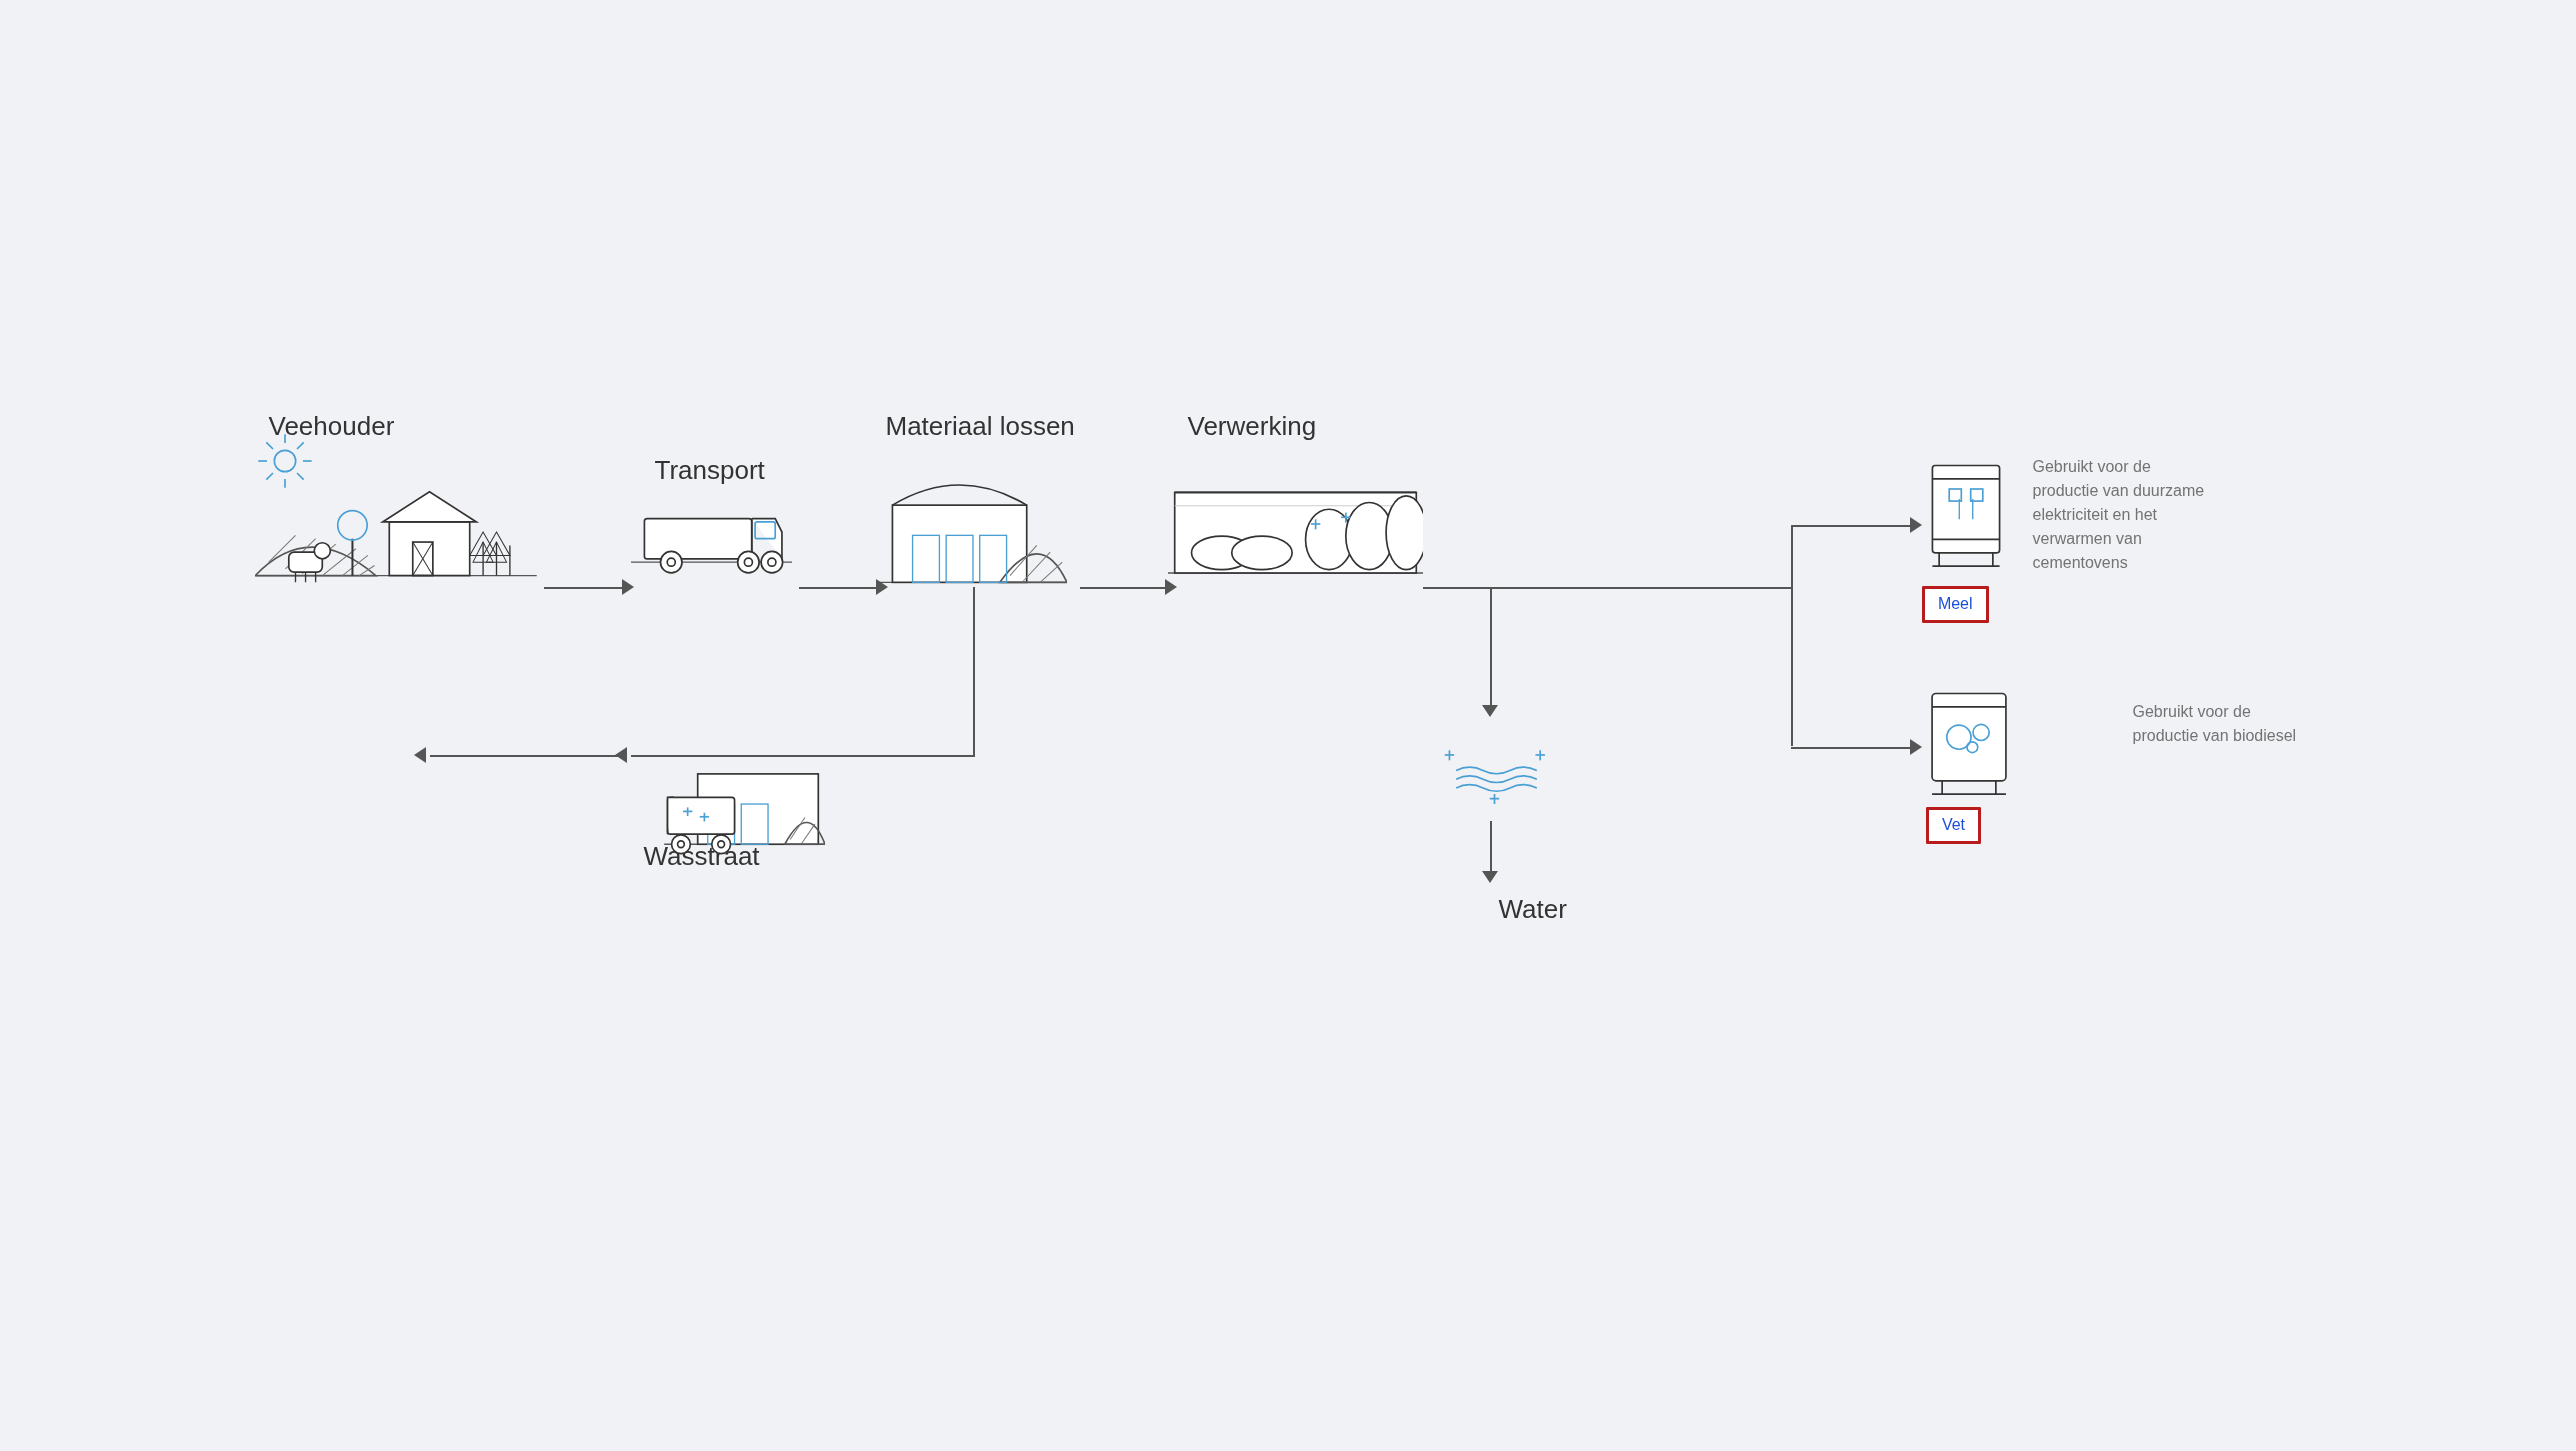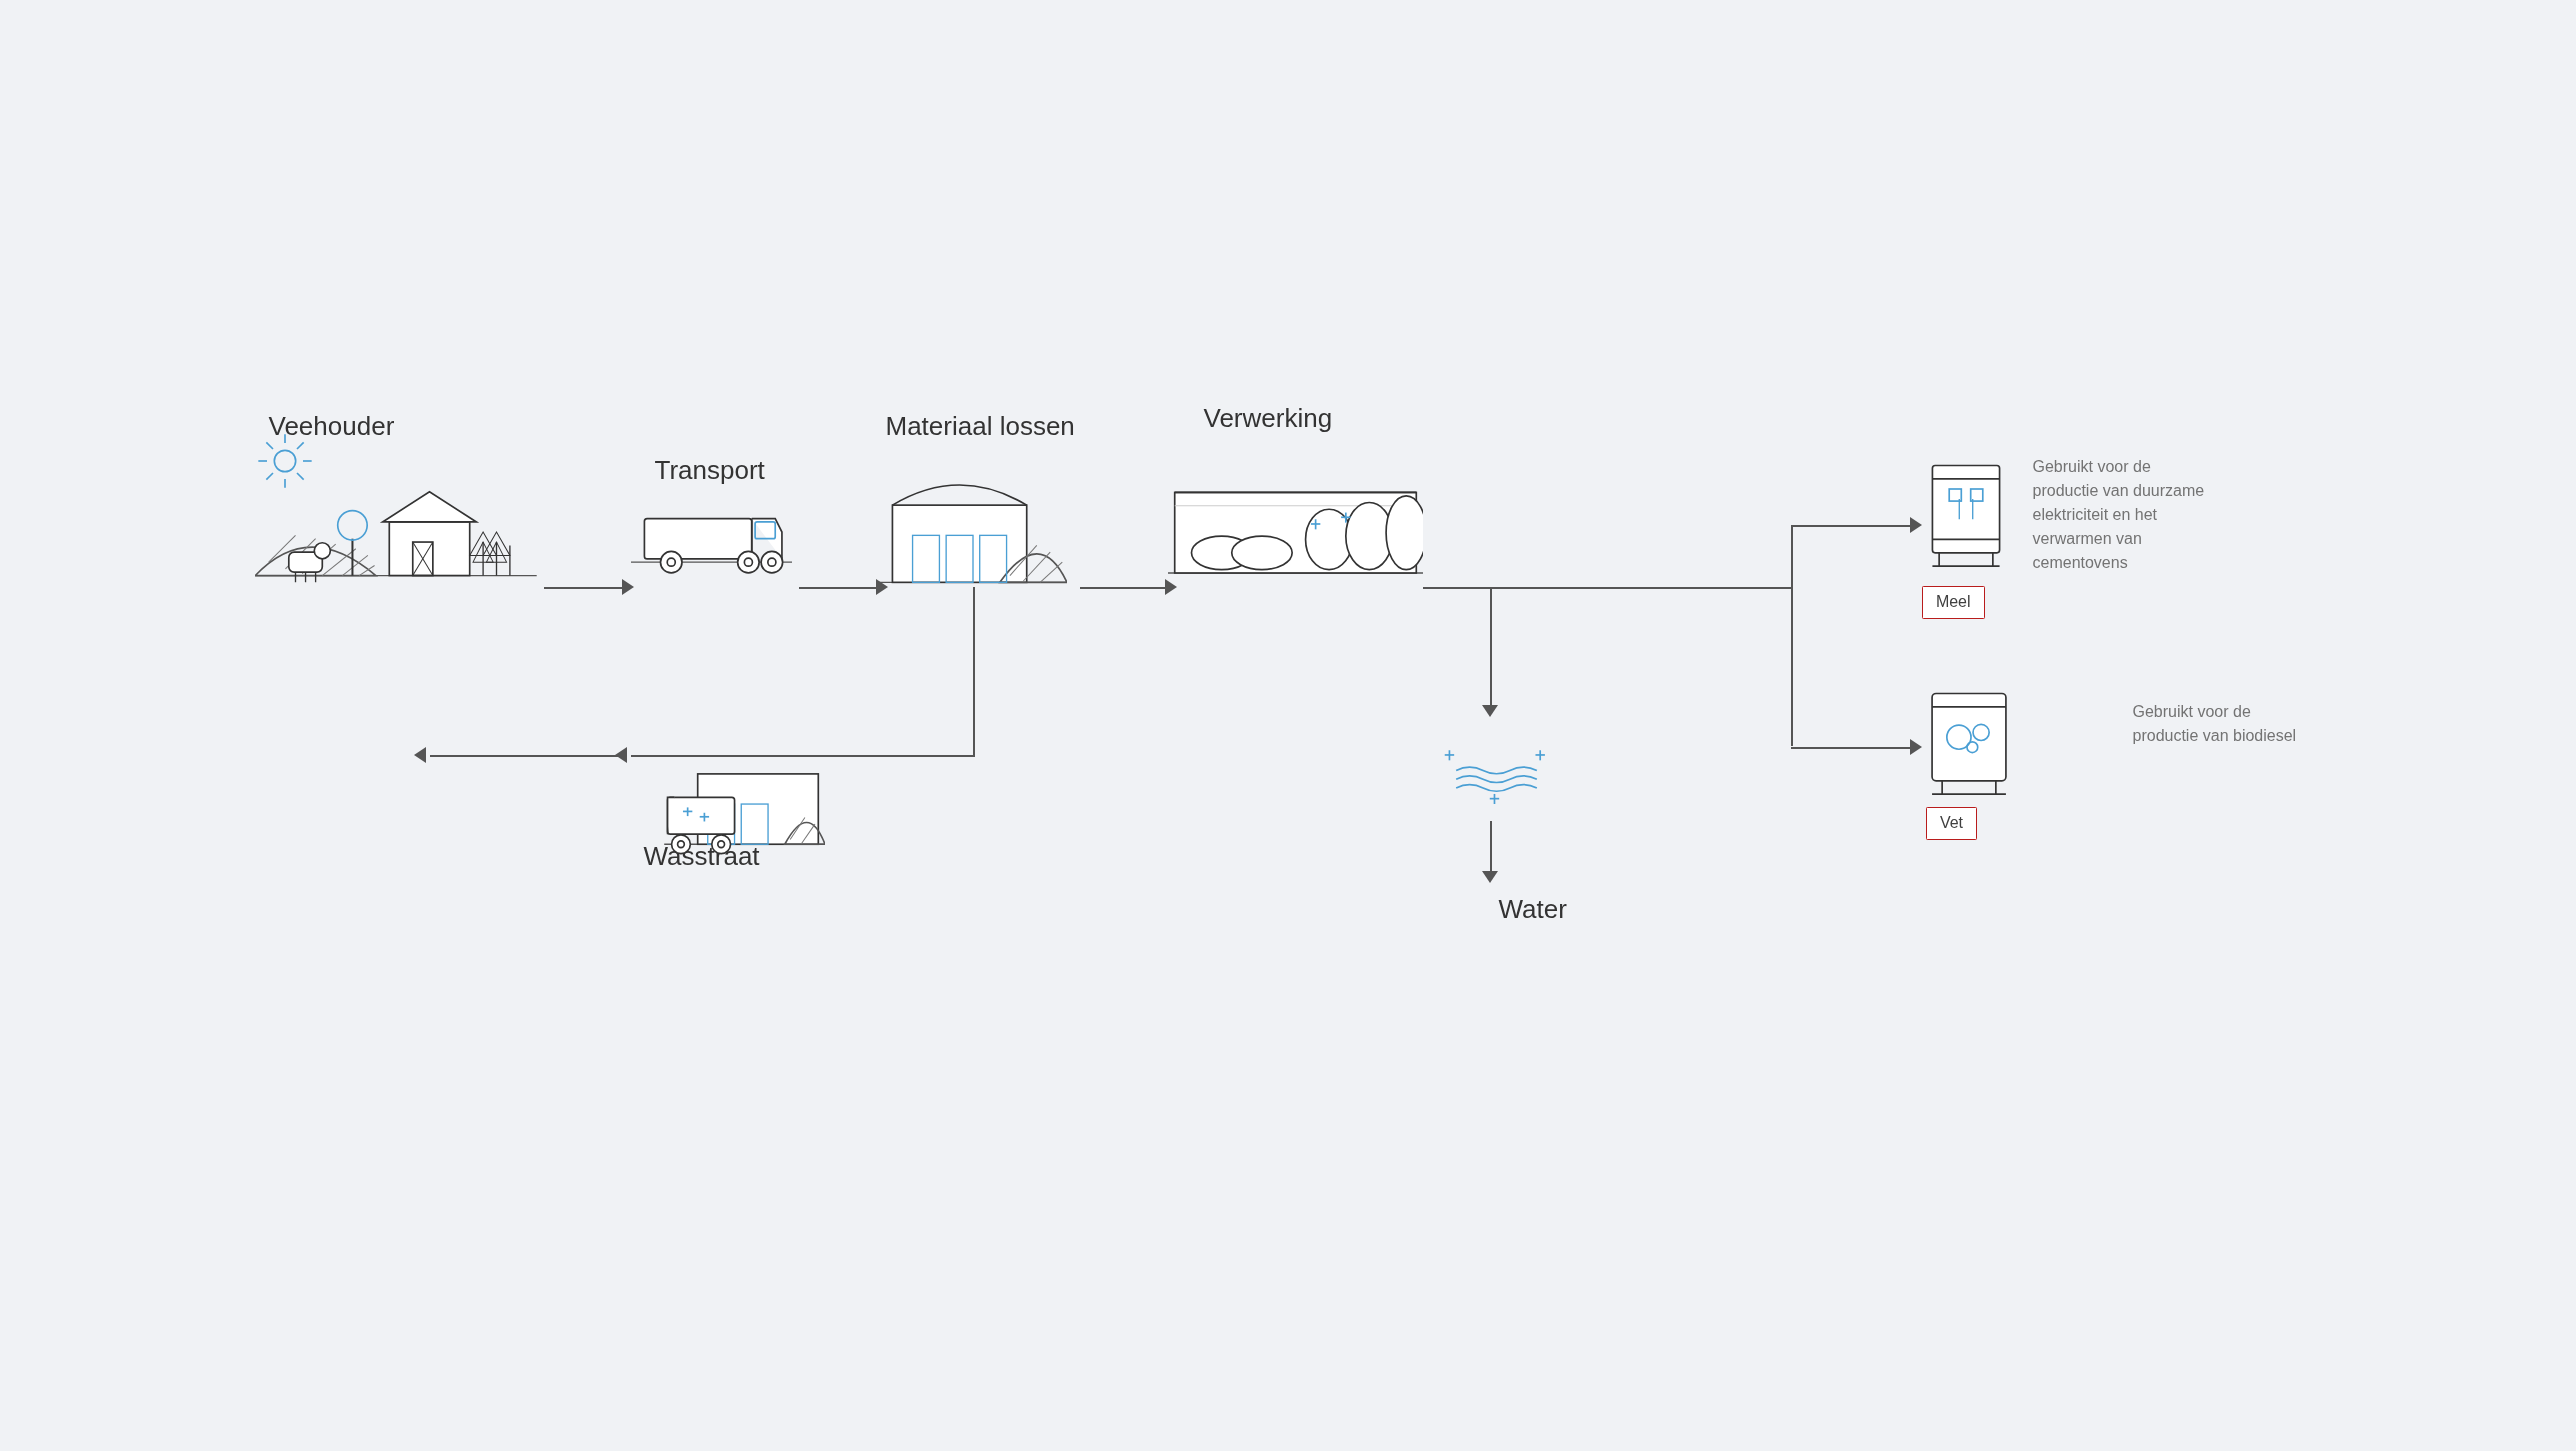--- a/index.html
+++ b/index.html
@@ -83,24 +83,24 @@
 
     
     .icon-wrapper {
       position: absolute;
     }
 
     
     .caption-box {
       position: absolute;
       background: white;
-      border: 1px solid #b91c1c;
+      border: 3px solid #b91c1c;
       padding: 5.4px 10.7px;
       font-size: 16px;
-      color: #404040;
+      color: #1d4ed8;
       border-radius: 1.3px;
     }
     .description-text {
       position: absolute;
       font-size: 16px;
       color: #737373;
       line-height: 1.5;
       max-width: 188px;
     }
   </style>
@@ -216,21 +216,21 @@
 
       <rect x="50" y="115" width="40" height="70" stroke="#4a9fd4" stroke-width="2" fill="none"></rect>
       <rect x="100" y="115" width="40" height="70" stroke="#4a9fd4" stroke-width="2" fill="none"></rect>
       <rect x="150" y="115" width="40" height="70" stroke="#4a9fd4" stroke-width="2" fill="none"></rect>
     </svg>
   </div>
 
   <div class="arrow-line-h" style="left:865px; top:330px; width:87px;"></div>
   <div class="arrow-right" style="left:950px; top:322px;"></div>
 
-  <div class="stage-label" style="left:973px; top:146px;margin-left:16px;">Verwerking</div>
+  <div class="stage-label" style="left:973px; top:154px;">Verwerking</div>
 
   <div class="icon-wrapper" style="left:953px; top:195px;">
     <svg width="255" height="148" viewBox="0 0 380 220" fill="none" stroke="#333" stroke-width="2.5">
 
       <line x1="0" y1="180" x2="380" y2="180" stroke="#555" stroke-width="2"></line>
 
       <rect x="10" y="60" width="360" height="120" stroke="#333" fill="white"></rect>
 
       <line x1="10" y1="60" x2="370" y2="60" stroke="#333"></line>
 

